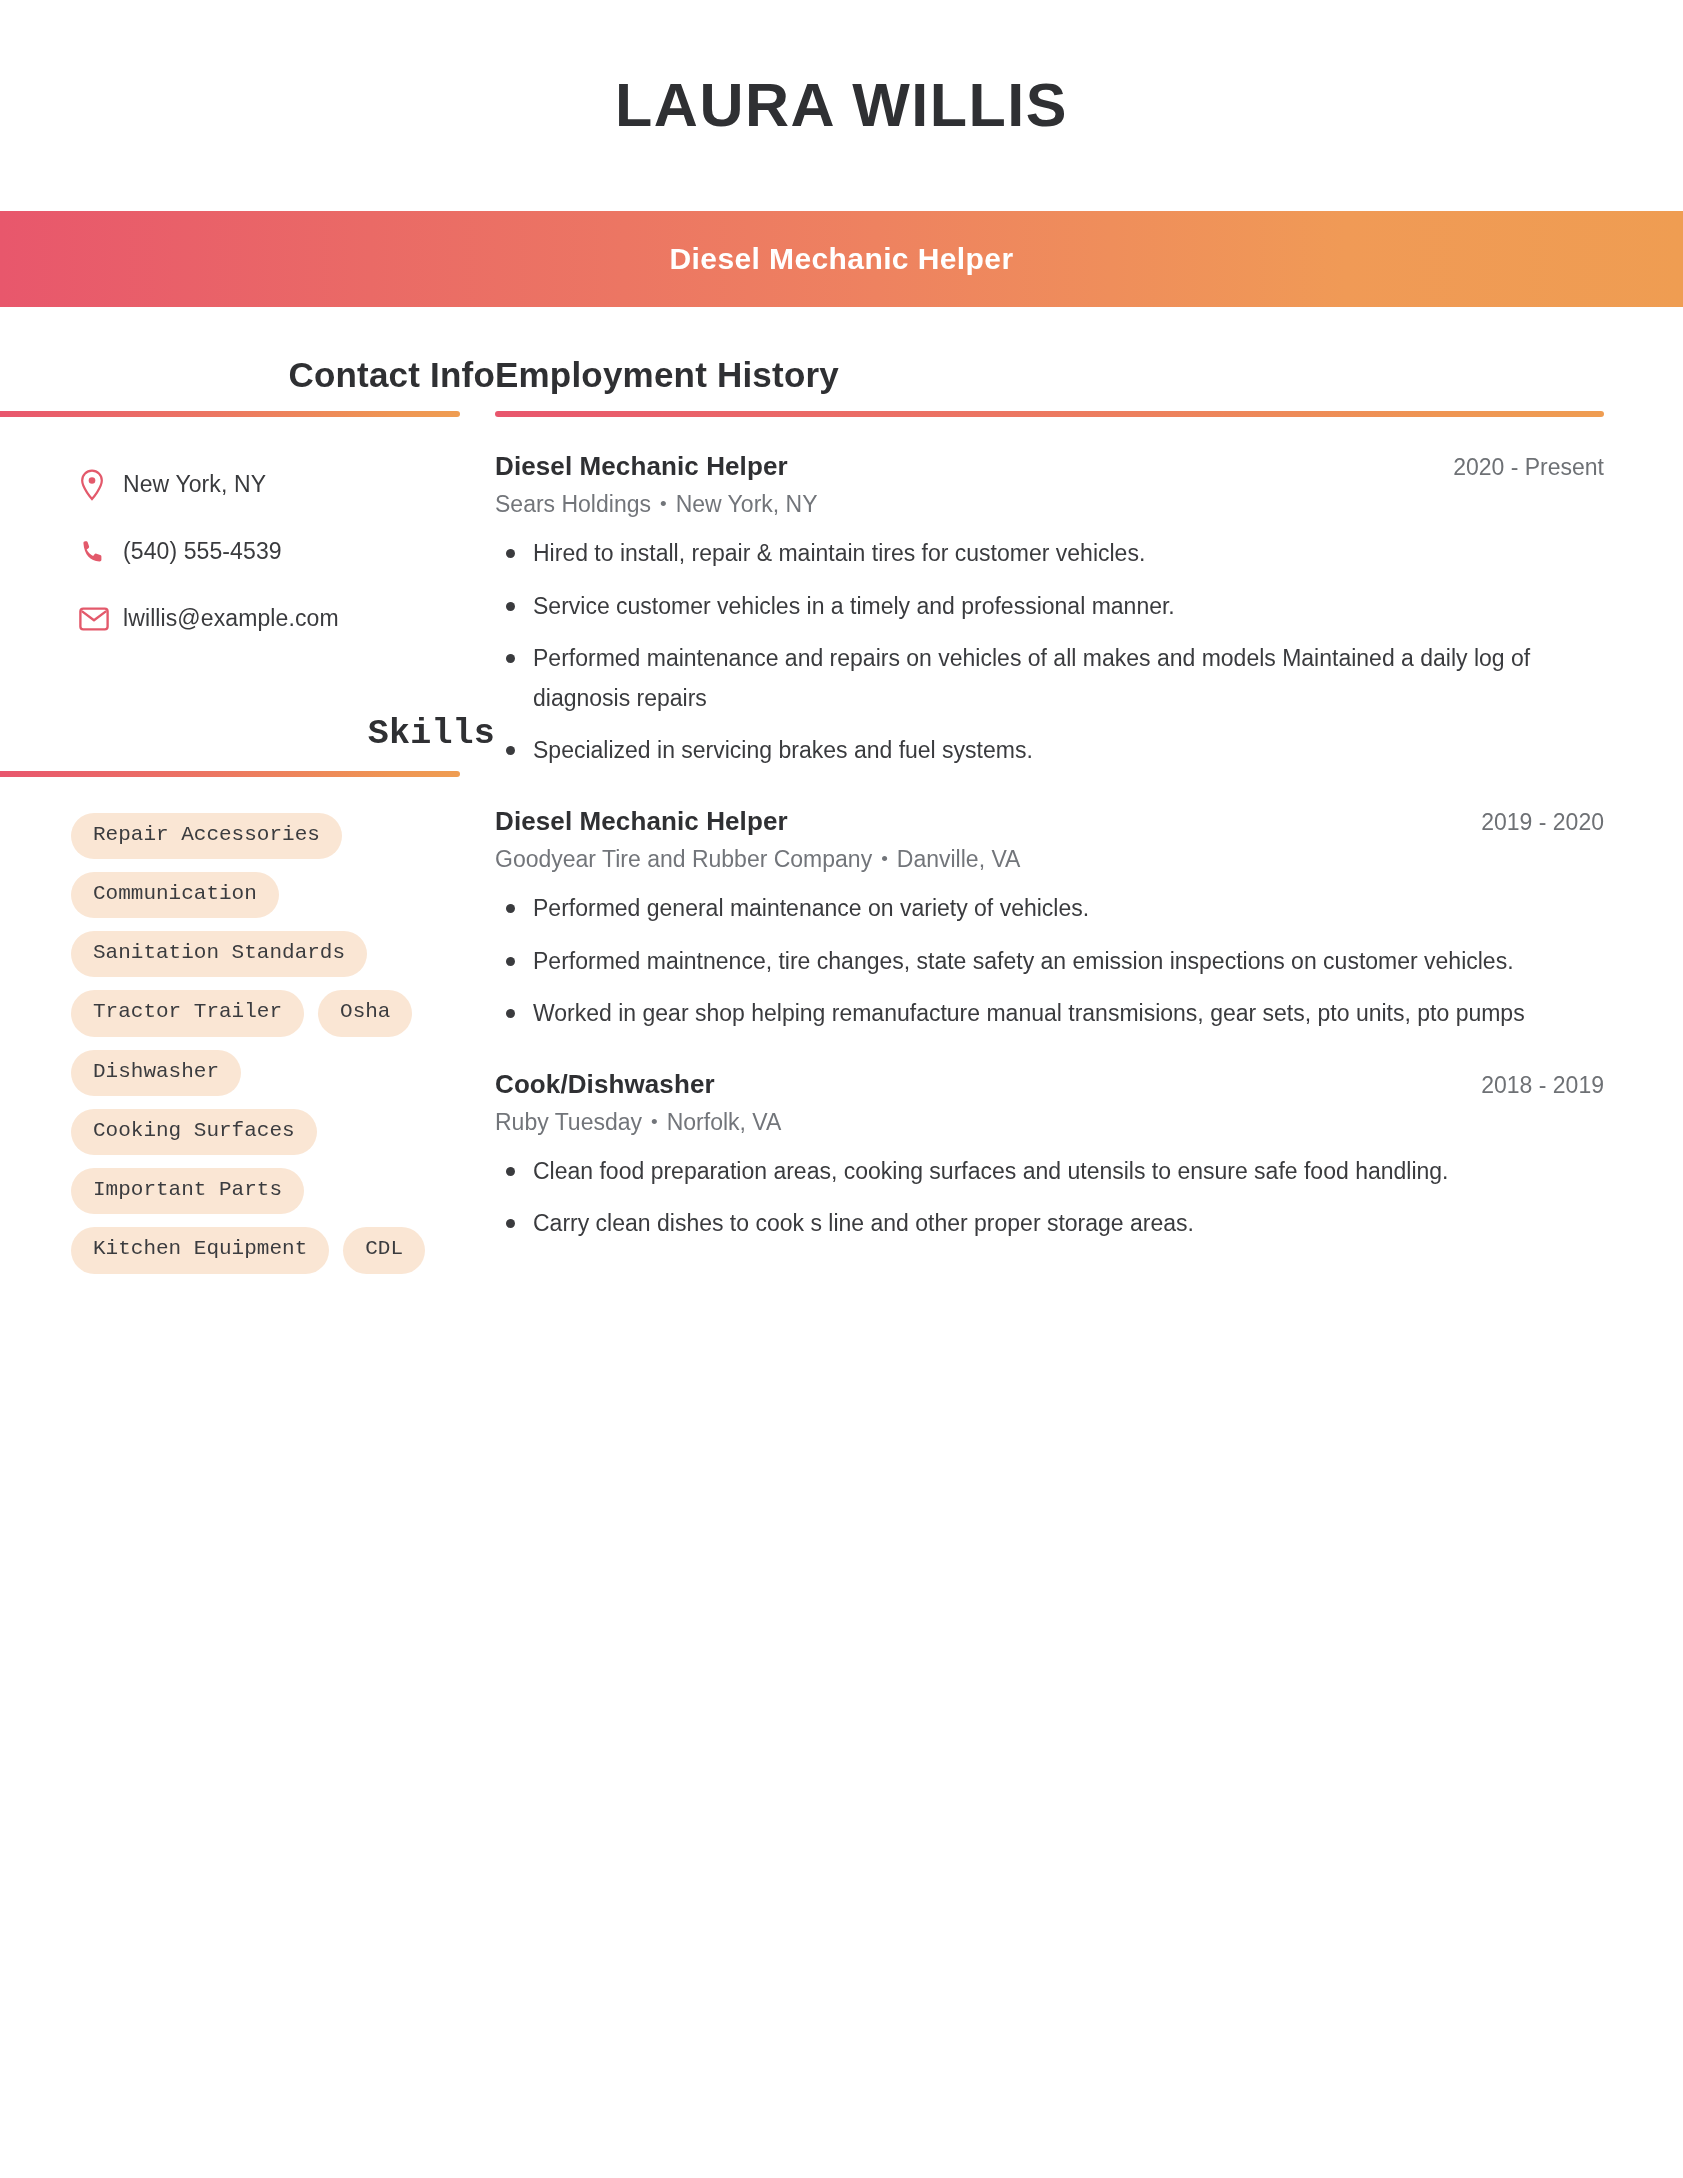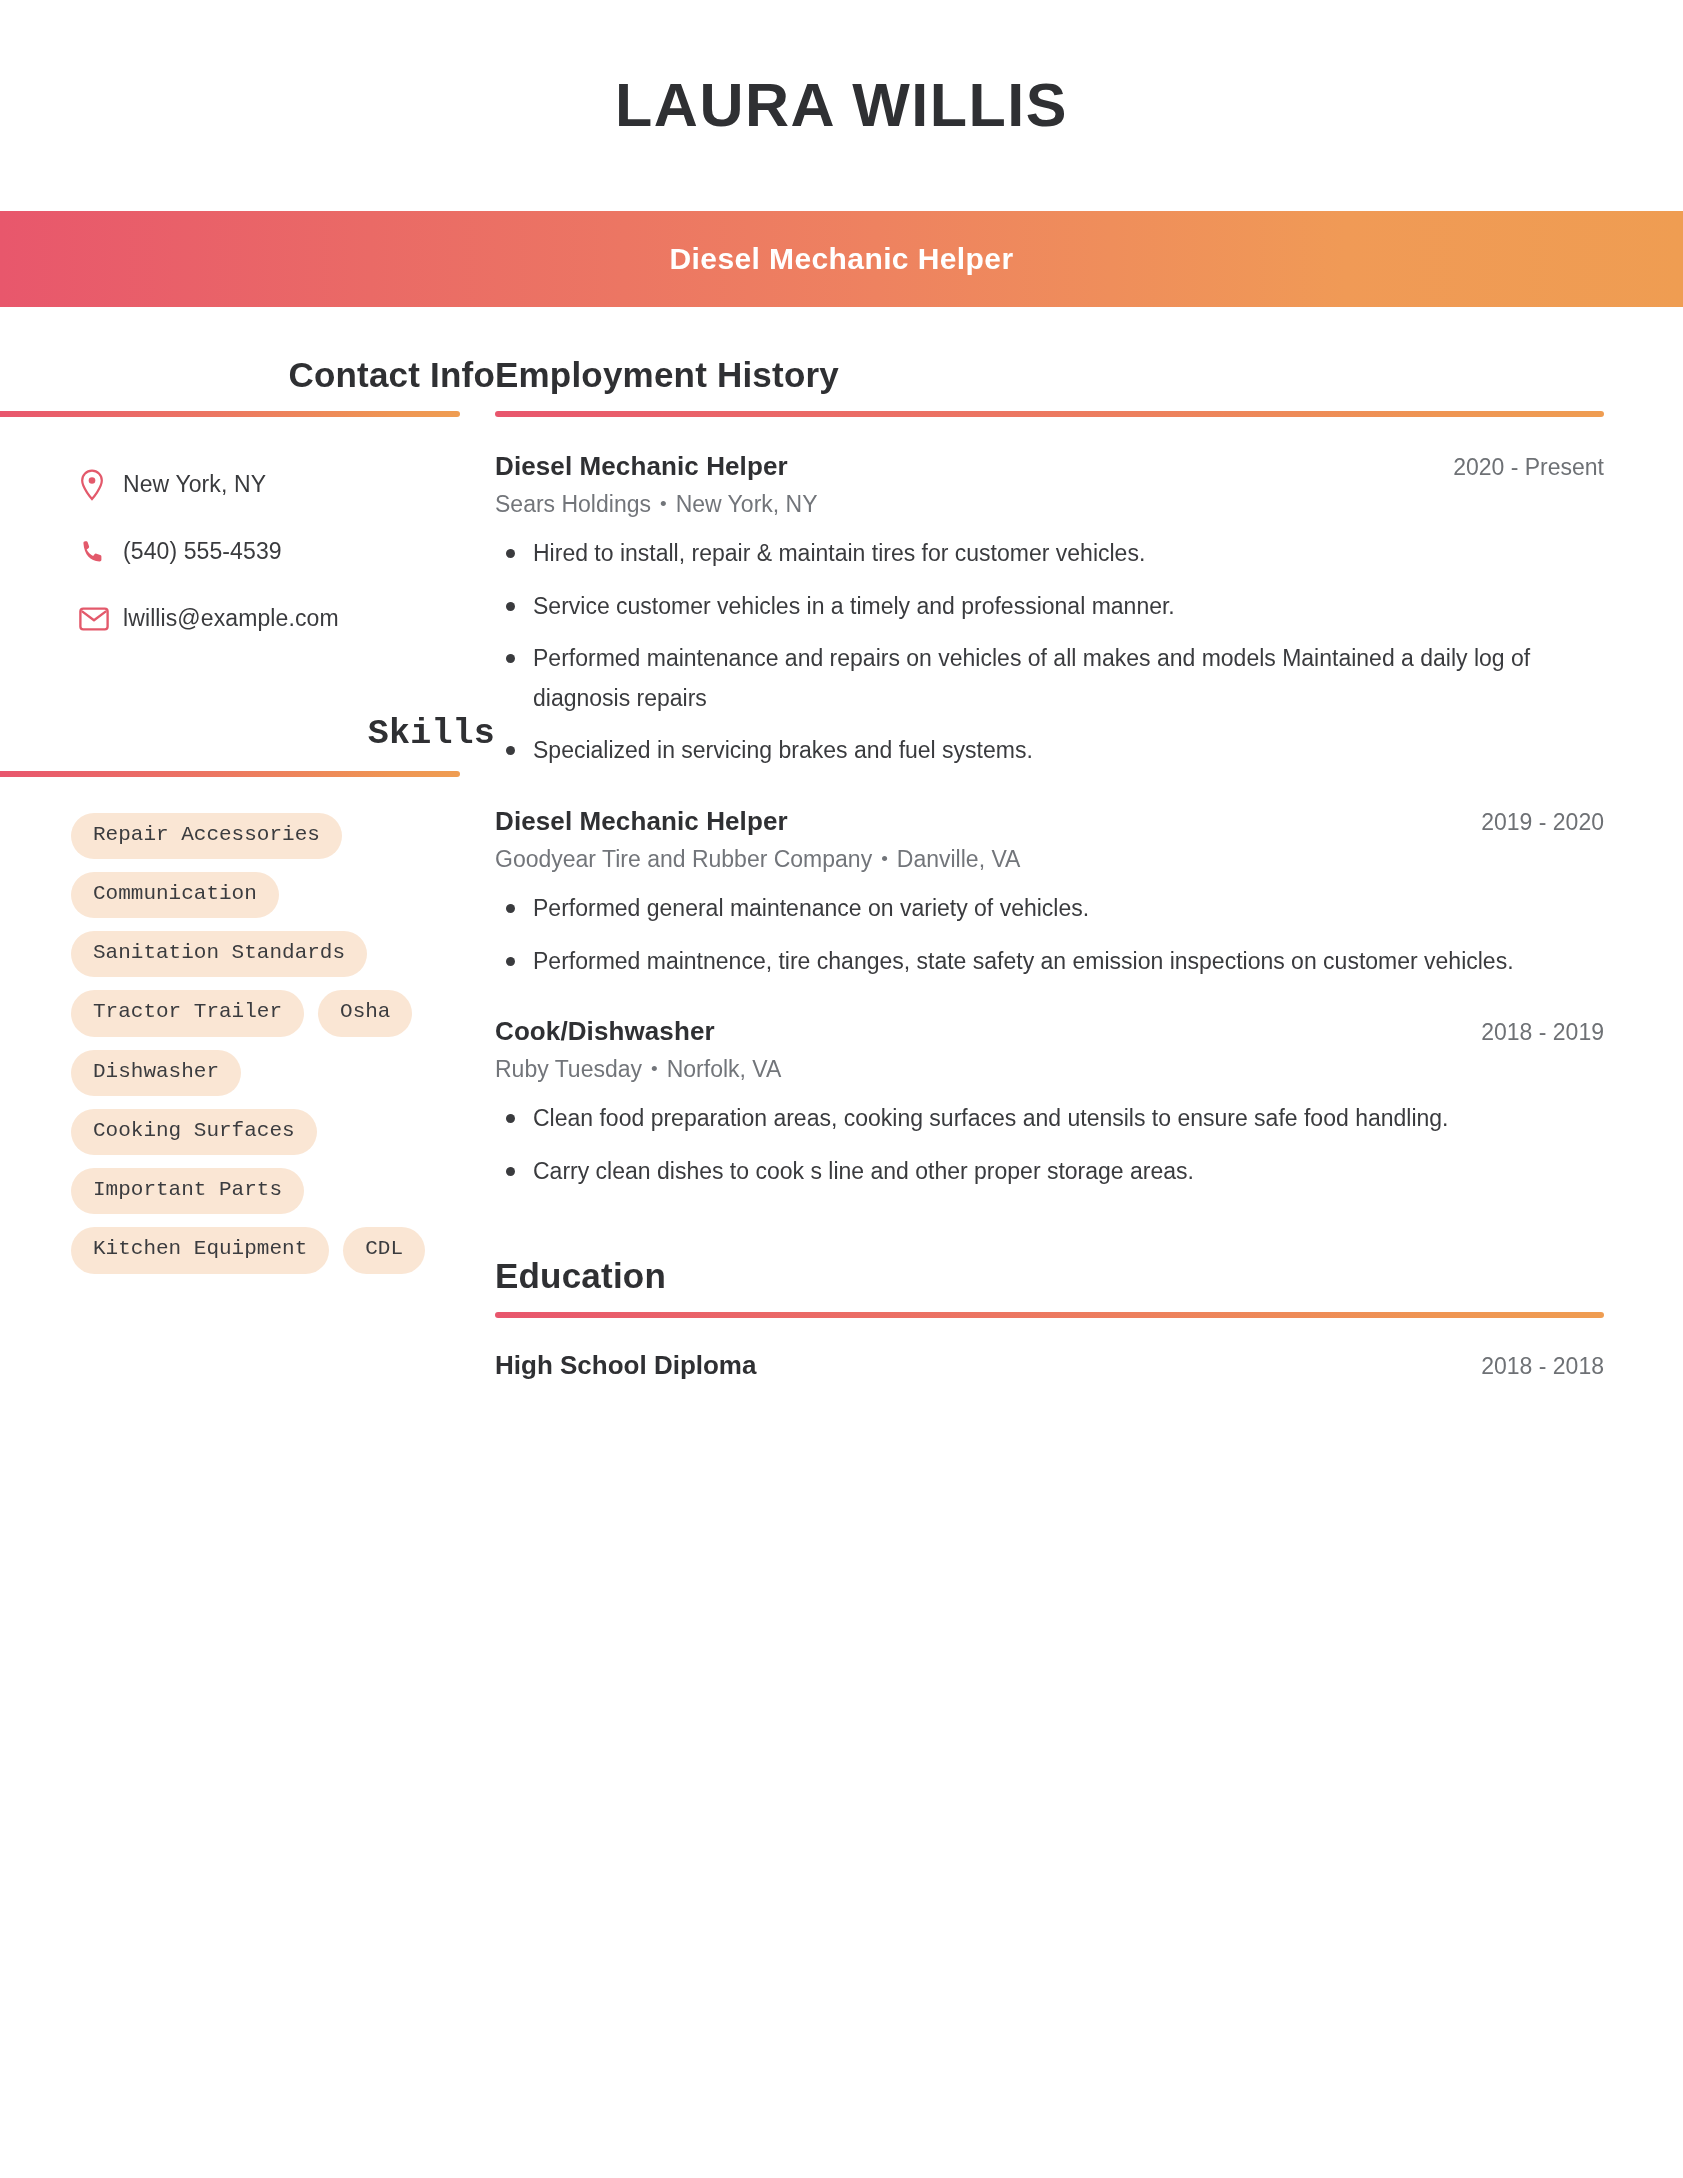--- a/index.html
+++ b/index.html
@@ -294,20 +294,21 @@
           <div class="job-head">
             <span class="job-title">Diesel Mechanic Helper</span>
             <span class="job-dates">2019 - 2020</span>
           </div>
           <div class="job-meta">
             <span>Goodyear Tire and Rubber Company</span><span class="dot-sep">•</span><span>Danville, VA</span>
           </div>
           <ul class="bullets">
             <li>Performed general maintenance on variety of vehicles.</li>
             <li>Performed maintnence, tire changes, state safety an emission inspections on customer vehicles.</li>
+            <li>Worked in gear shop helping remanufacture manual transmisions, gear sets, pto units, pto pumps</li>
           </ul>
         </article>
 
         <div class="job-spacer"></div>
 
         <article class="job">
           <div class="job-head">
             <span class="job-title">Cook/Dishwasher</span>
             <span class="job-dates">2018 - 2019</span>
           </div>
@@ -316,27 +317,16 @@
           </div>
           <ul class="bullets">
             <li>Clean food preparation areas, cooking surfaces and utensils to ensure safe food handling.</li>
             <li>Carry clean dishes to cook s line and other proper storage areas.</li>
           </ul>
         </article>
 
       </div>
     </section>
 
-    <section class="education-block">
-      <div class="sec-heading">Education</div>
-      <div class="rule"></div>
-
-      <div class="edu-list">
-        <div class="edu-row">
-          <span class="edu-degree">High School Diploma</span>
-          <span class="edu-dates">2018 - 2018</span>
-        </div>
-      </div>
-    </section>
 
   </main>
 </div>
 
 
 </body></html>

